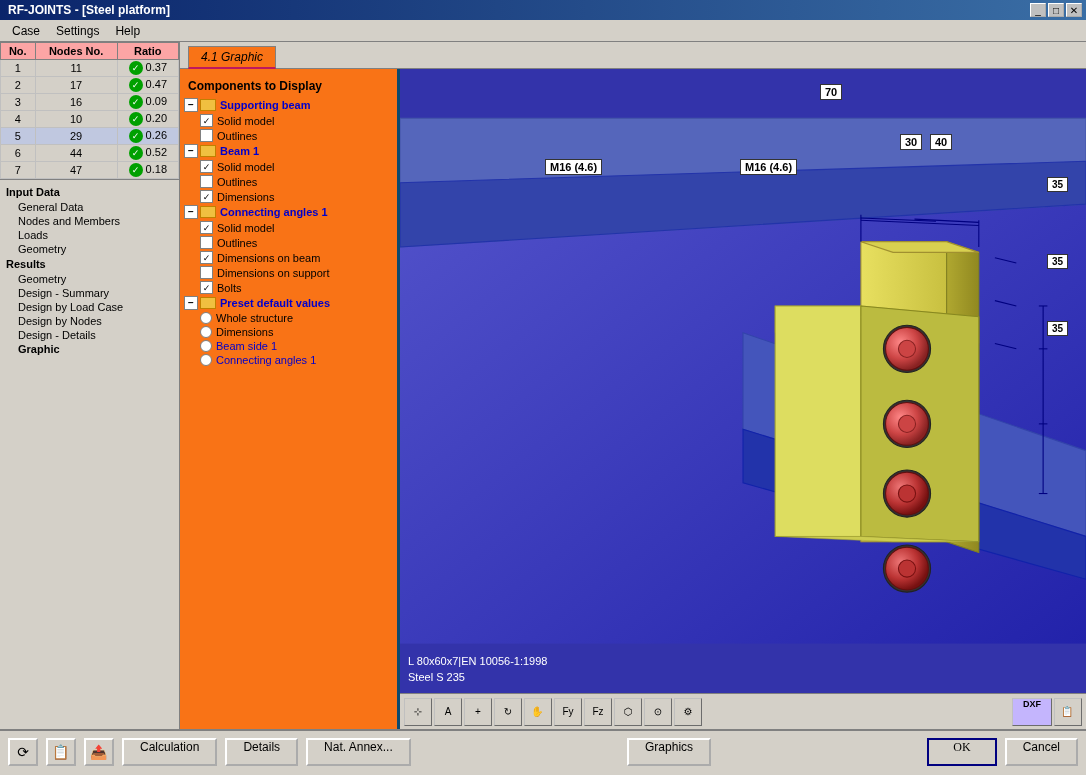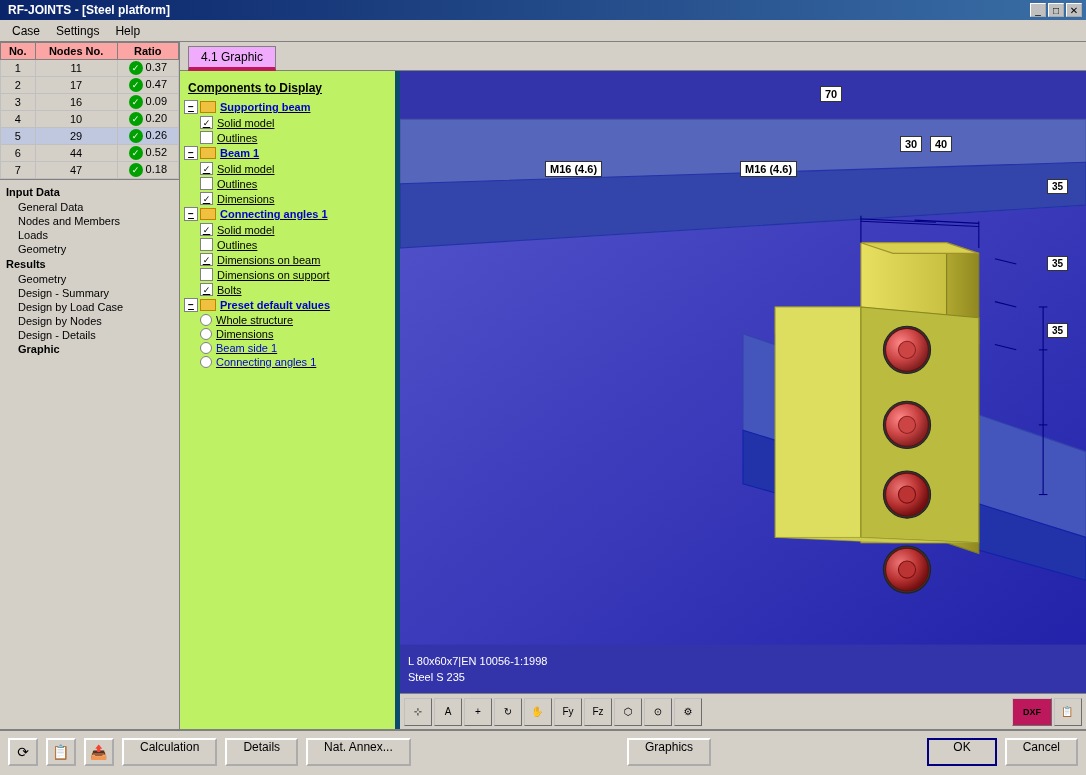--- a/index.html
+++ b/index.html
@@ -130,40 +130,40 @@
     .tab {
       padding: 3px 12px;
       border: 1px solid #808080;
       border-bottom: none;
       background: #d4d0c8;
       margin-right: 2px;
       cursor: pointer;
       font-size: 12px;
     }
     .tab.active {
-      background: #f0abfc;
-      border-bottom: 4px solid #be185d;
+      background: #f97316;
+      border-bottom: 2px solid #be185d;
       margin-bottom: -1px;
+      font-style: italic;
     }
 
     
     .content-row {
       display: flex;
       flex: 1;
       overflow: hidden;
     }
 
     
     .tree-panel {
       width: 220px;
-      border-right: 5px solid #0c4a6e;
-      background: #bef264;
+      border-right: 3px solid #0c4a6e;
+      background: #f97316;
       overflow-y: auto;
       padding: 4px 0;
-      text-decoration: underline;
     }
 
     .tree-item {
       display: flex;
       align-items: center;
       padding: 1px 4px;
       font-size: 11px;
       cursor: pointer;
       white-space: nowrap;
     }
@@ -254,22 +254,22 @@
       border: 1px outset #c0c0c0;
       background: #d4d0c8;
       display: flex; align-items: center; justify-content: center;
       cursor: pointer;
       font-size: 10px;
     }
     .vp-spacer { flex: 1; }
     .vp-btn-dxf {
       width: 40px; height: 28px;
       border: 1px outset #c0c0c0;
-      background: #be185d;
-      display: flex; align-items: center; justify-content: center;
+      background: #c4b5fd;
+      display: flex; align-items: flex-start; justify-content: center;
       cursor: pointer;
       font-size: 9px;
       font-weight: bold;
     }
 
     
     .bottom-bar {
       height: 44px;
       background: #d4d0c8;
       border-top: 2px solid #808080;
@@ -281,20 +281,21 @@
     .bottom-btn {
       height: 28px;
       padding: 0 16px;
       border: 2px outset #ffffff;
       background: #d4d0c8;
       cursor: pointer;
       font-size: 12px;
     }
     .bottom-btn.primary {
       padding: 0 24px;
+      font-family: Liberation Serif, serif;
     }
     .bottom-btn.ok-btn {
       background: #d4d0c8;
       border: 2px solid #000080;
     }
     .icon-btn {
       width: 30px; height: 28px;
       border: 2px outset #ffffff;
       background: #d4d0c8;
       cursor: pointer;

